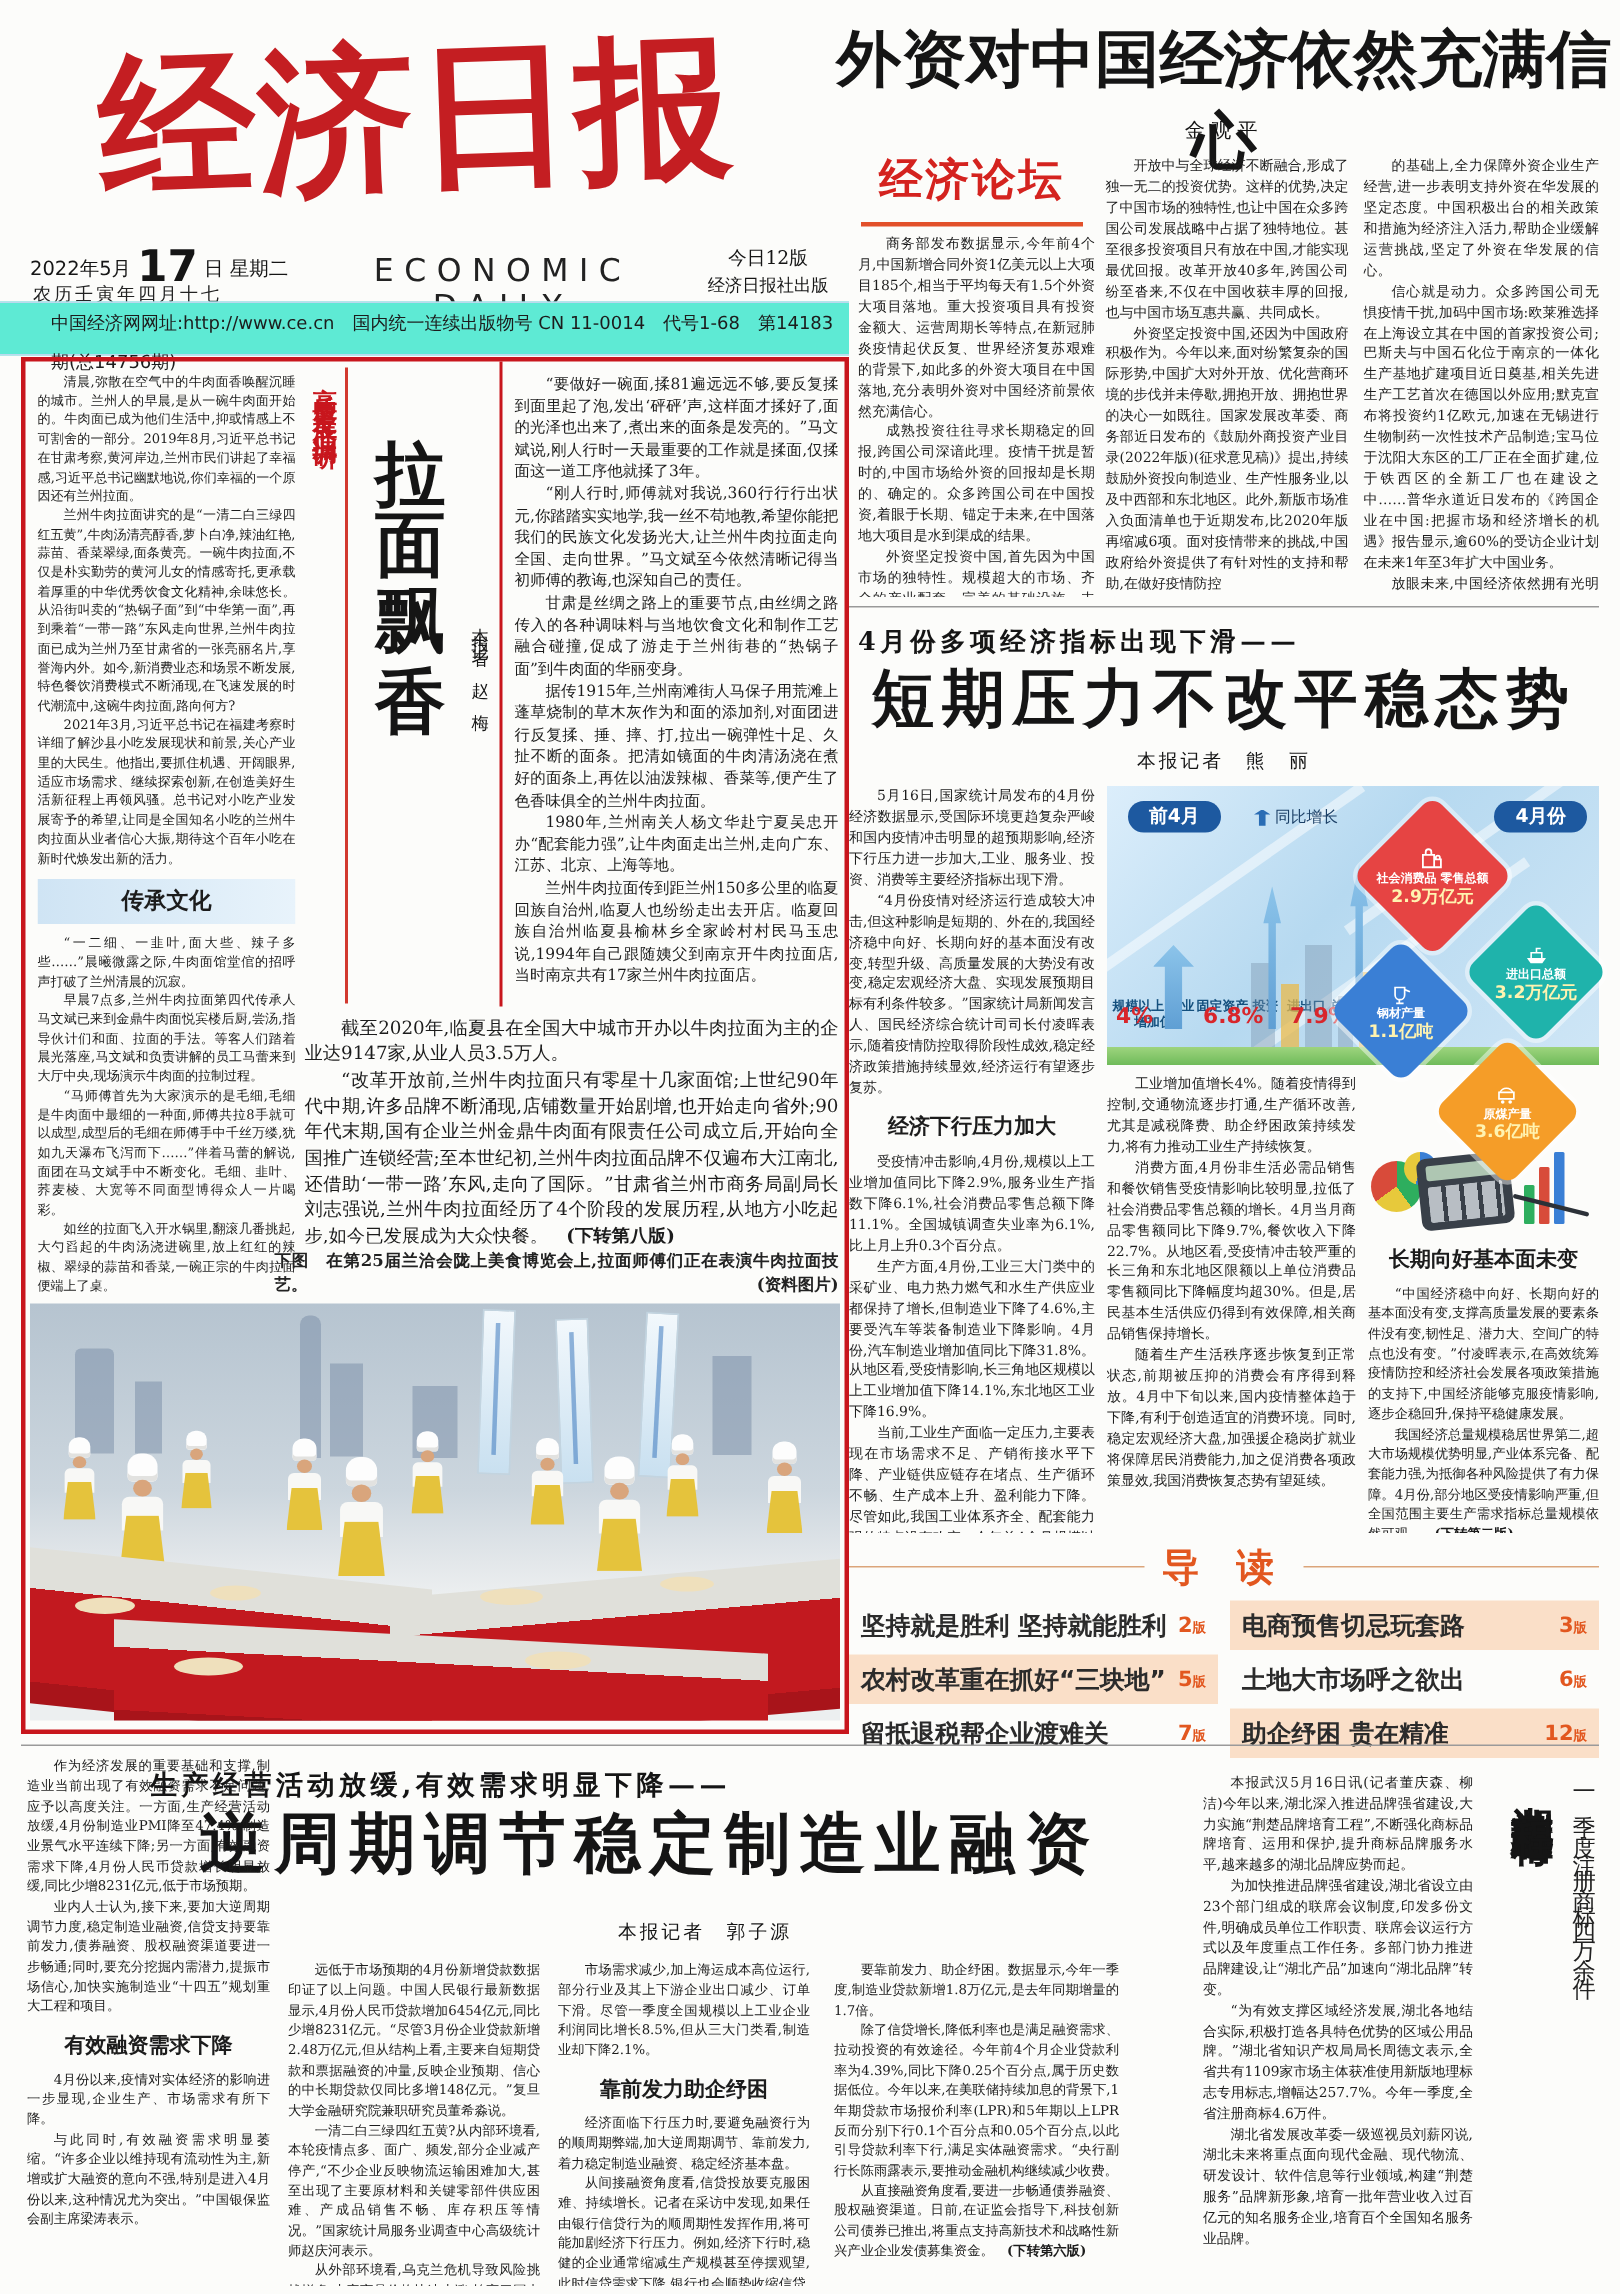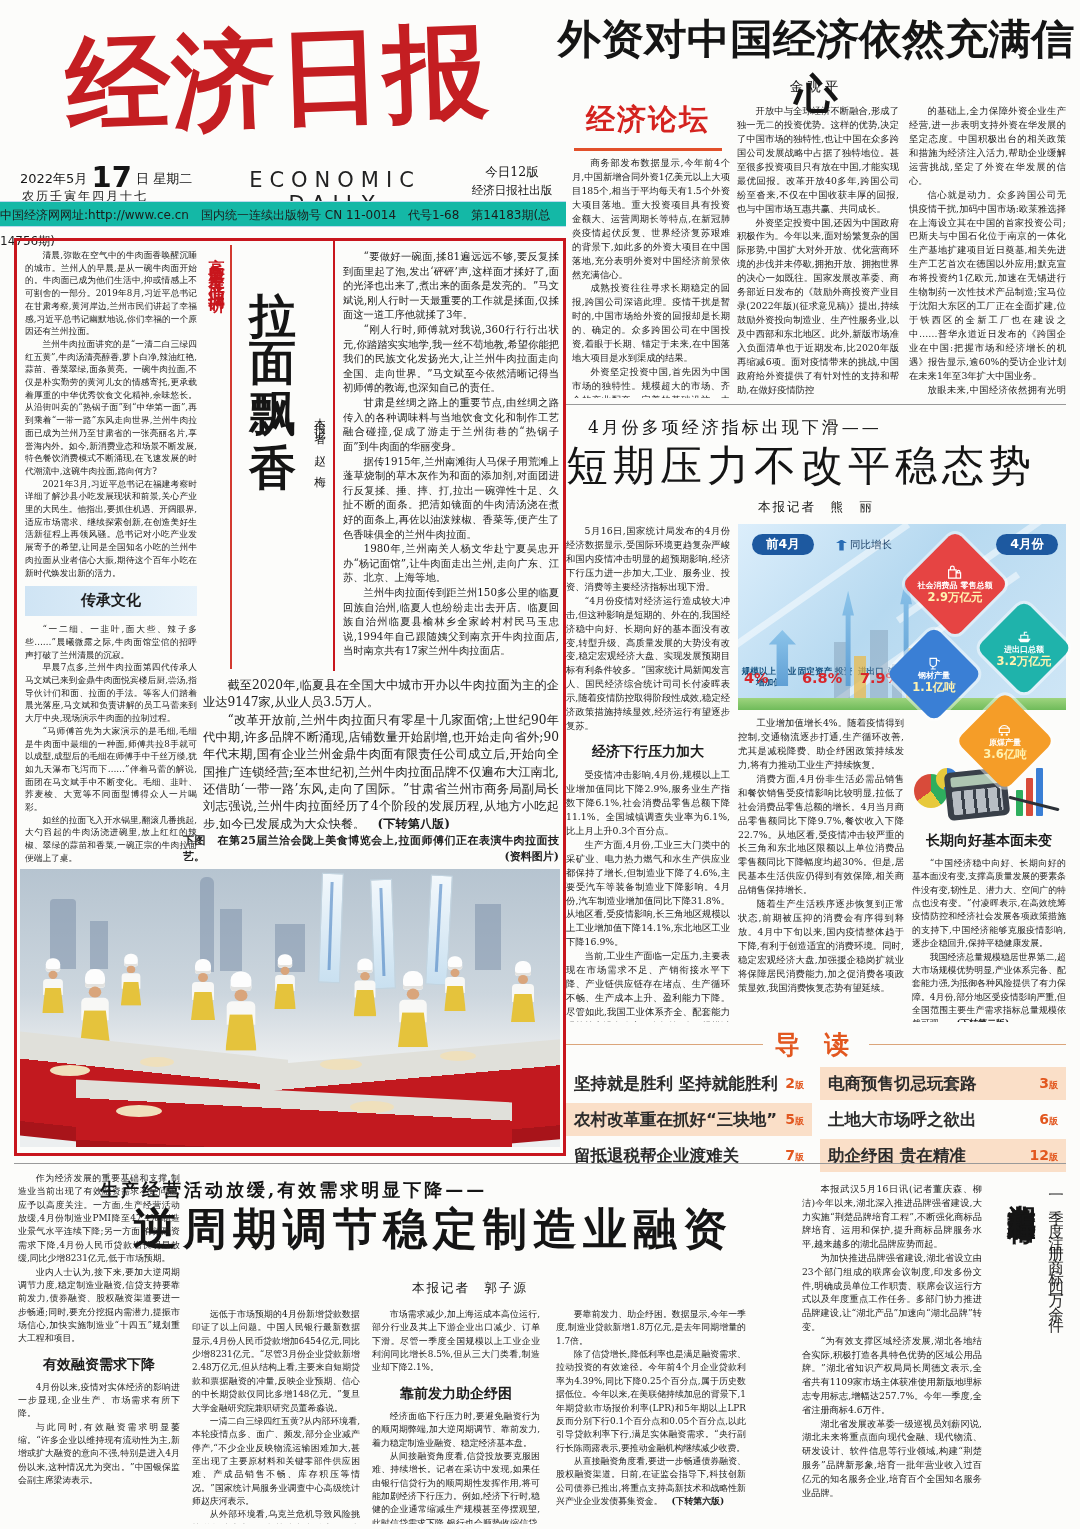--- a/index.html
+++ b/index.html
@@ -13,36 +13,36 @@
   .jump{font-weight:bold;}
   
   .mast-title{left:58px;top:-6px;width:440px;height:168px;font-size:104px;line-height:168px;
       font-weight:bold;color:#c41e22;letter-spacing:2px;transform:rotate(-2deg);text-align:center;}
   .dateblock{left:20px;top:160px;width:190px;font-size:13px;}
   .dateblock .big{font-size:29px;font-weight:bold;vertical-align:-4px;}
   .lunar{left:22px;top:188px;font-size:12px;letter-spacing:2px;color:#222;}
   .engname{left:200px;top:168px;width:270px;text-align:center;font-size:21px;letter-spacing:7px;color:#222;}
   .pub1{left:458px;top:164px;width:108px;text-align:center;font-size:12.5px;}
   .pub2{left:458px;top:183px;width:108px;text-align:center;font-size:11.5px;}
-  .infobar{left:0;top:201px;width:566px;height:26px;background:#14b8a6;border-top:1px solid #bcd9ee;
-      border-bottom:1px solid #bcd9ee;font-size:12px;line-height:26px;
+  .infobar{left:0;top:201px;width:566px;height:36px;background:#5eead4;border-top:1px solid #bcd9ee;
+      border-bottom:1px solid #bcd9ee;font-size:12px;line-height:26px;padding-left:34px;
       box-sizing:border-box;color:#1c1c1c;font-family:"DejaVu Sans","Liberation Sans",sans-serif;}
   
   .forum-hl{left:566px;top:12px;width:500px;text-align:center;font-size:41px;font-weight:900;
       letter-spacing:0;transform:scaleX(1.05);transform-origin:center;}
   .forum-by{left:566px;top:78px;width:500px;text-align:center;font-size:13.5px;letter-spacing:4px;}
   .forum-label{left:574px;top:100px;width:148px;font-size:29px;font-weight:900;color:#d4231f;
       border-bottom:3px solid #e2502a;padding-bottom:8px;text-align:center;letter-spacing:2px;}
   .fcol1{left:572px;top:156px;width:158px;height:242px;}
   .fcol2{left:737px;top:104px;width:162px;height:294px;}
   .fcol3{left:909px;top:104px;width:157px;height:294px;}
   .hline1{left:566px;top:404px;width:500px;border-top:1px solid #999;}
   
-  .ind-kicker{left:588px;top:416px;font-size:17px;letter-spacing:3px;}
-  .ind-hl{left:566px;top:438px;width:500px;text-align:left;font-size:42px;font-weight:400;letter-spacing:5px;}
+  .ind-kicker{left:572px;top:416px;font-size:17px;letter-spacing:3px;font-weight:bold;}
+  .ind-hl{left:566px;top:438px;width:500px;text-align:center;font-size:42px;font-weight:700;letter-spacing:5px;}
   .ind-by{left:566px;top:499px;width:500px;text-align:center;font-size:12.5px;letter-spacing:2px;}
   .icol1{left:566px;top:524px;width:164px;height:498px;}
   .icol2{left:738px;top:716px;width:166px;height:306px;}
   .icol3{left:912px;top:822px;width:154px;height:200px;font-size:8.9px;}
   .subhead{font-size:14px;font-weight:bold;text-align:center;margin:8px 0 6px;text-indent:0 !important;
       font-family:"DejaVu Sans","Liberation Sans",sans-serif;}
   
   .chart{left:738px;top:524px;width:328px;height:186px;}
   .chart-bg{position:absolute;left:0;top:0;width:328px;height:186px;overflow:hidden;
       background:linear-gradient(130deg,#dceefb 0%,#b6d9f0 45%,#cfe6f6 100%);}
@@ -342,21 +342,21 @@
     </div>
     <div class="abs vert research">高质量发展产业调研</div>
     <div class="abs vert bigtitle">拉面飘香</div>
     <div class="abs vert nby">本报记者　赵　梅</div>
     <div class="abs redrule"></div>
     <div class="abs tx ncol2">
       <p>“要做好一碗面,揉81遍远远不够,要反复揉到面里起了泡,发出‘砰砰’声,这样面才揉好了,面的光泽也出来了,煮出来的面条是发亮的。”马文斌说,刚人行时一天最重要的工作就是揉面,仅揉面这一道工序他就揉了3年。</p>
       <p>“刚人行时,师傅就对我说,360行行行出状元,你踏踏实实地学,我一丝不苟地教,希望你能把我们的民族文化发扬光大,让兰州牛肉拉面走向全国、走向世界。”马文斌至今依然清晰记得当初师傅的教诲,也深知自己的责任。</p>
       <p>甘肃是丝绸之路上的重要节点,由丝绸之路传入的各种调味料与当地饮食文化和制作工艺融合碰撞,促成了游走于兰州街巷的“热锅子面”到牛肉面的华丽变身。</p>
       <p>据传1915年,兰州南滩街人马保子用荒滩上蓬草烧制的草木灰作为和面的添加剂,对面团进行反复揉、捶、摔、打,拉出一碗弹性十足、久扯不断的面条。把清如镜面的牛肉清汤浇在煮好的面条上,再佐以油泼辣椒、香菜等,便产生了色香味俱全的兰州牛肉拉面。</p>
-      <p>1980年,兰州南关人杨文华赴宁夏吴忠开办“杨记面馆”,让牛肉面走出兰州,走向广东、江苏、北京、上海等地。</p>
+      <p>1980年,兰州南关人杨文华赴宁夏吴忠开办“配套能力强”,让牛肉面走出兰州,走向广东、江苏、北京、上海等地。</p>
       <p>兰州牛肉拉面传到距兰州150多公里的临夏回族自治州,临夏人也纷纷走出去开店。临夏回族自治州临夏县榆林乡全家岭村村民马玉忠说,1994年自己跟随姨父到南京开牛肉拉面店,当时南京共有17家兰州牛肉拉面店。</p>
     </div>
     <div class="abs tx nlower">
       <p>截至2020年,临夏县在全国大中城市开办以牛肉拉面为主的企业达9147家,从业人员3.5万人。</p>
       <p><span>“改革开放前,兰州牛肉拉面只有零星十几家面馆;上世纪90年代中期,许多品牌不断涌现,店铺数量开始剧增,也开始走向省外;90年代末期,国有企业兰州金鼎牛肉面有限责任公司成立后,开始向全国推广连锁经营;至本世纪初,兰州牛肉拉面品牌不仅遍布大江南北,还借助‘一带一路’东风,走向了国际。”甘肃省兰州市商务局副局长刘志强说,兰州牛肉拉面经历了4个阶段的发展历程,从地方小吃起步,如今已发展成为大众快餐。</span>　<span class="jump">(下转第八版)</span></p>
     </div>
     <div class="abs ncaption">
       <b>下图</b>　<span>在第25届兰洽会陇上美食博览会上,拉面师傅们正在表演牛肉拉面技艺。</span>
       <span class="credit">(资料图片)</span>
     </div>

